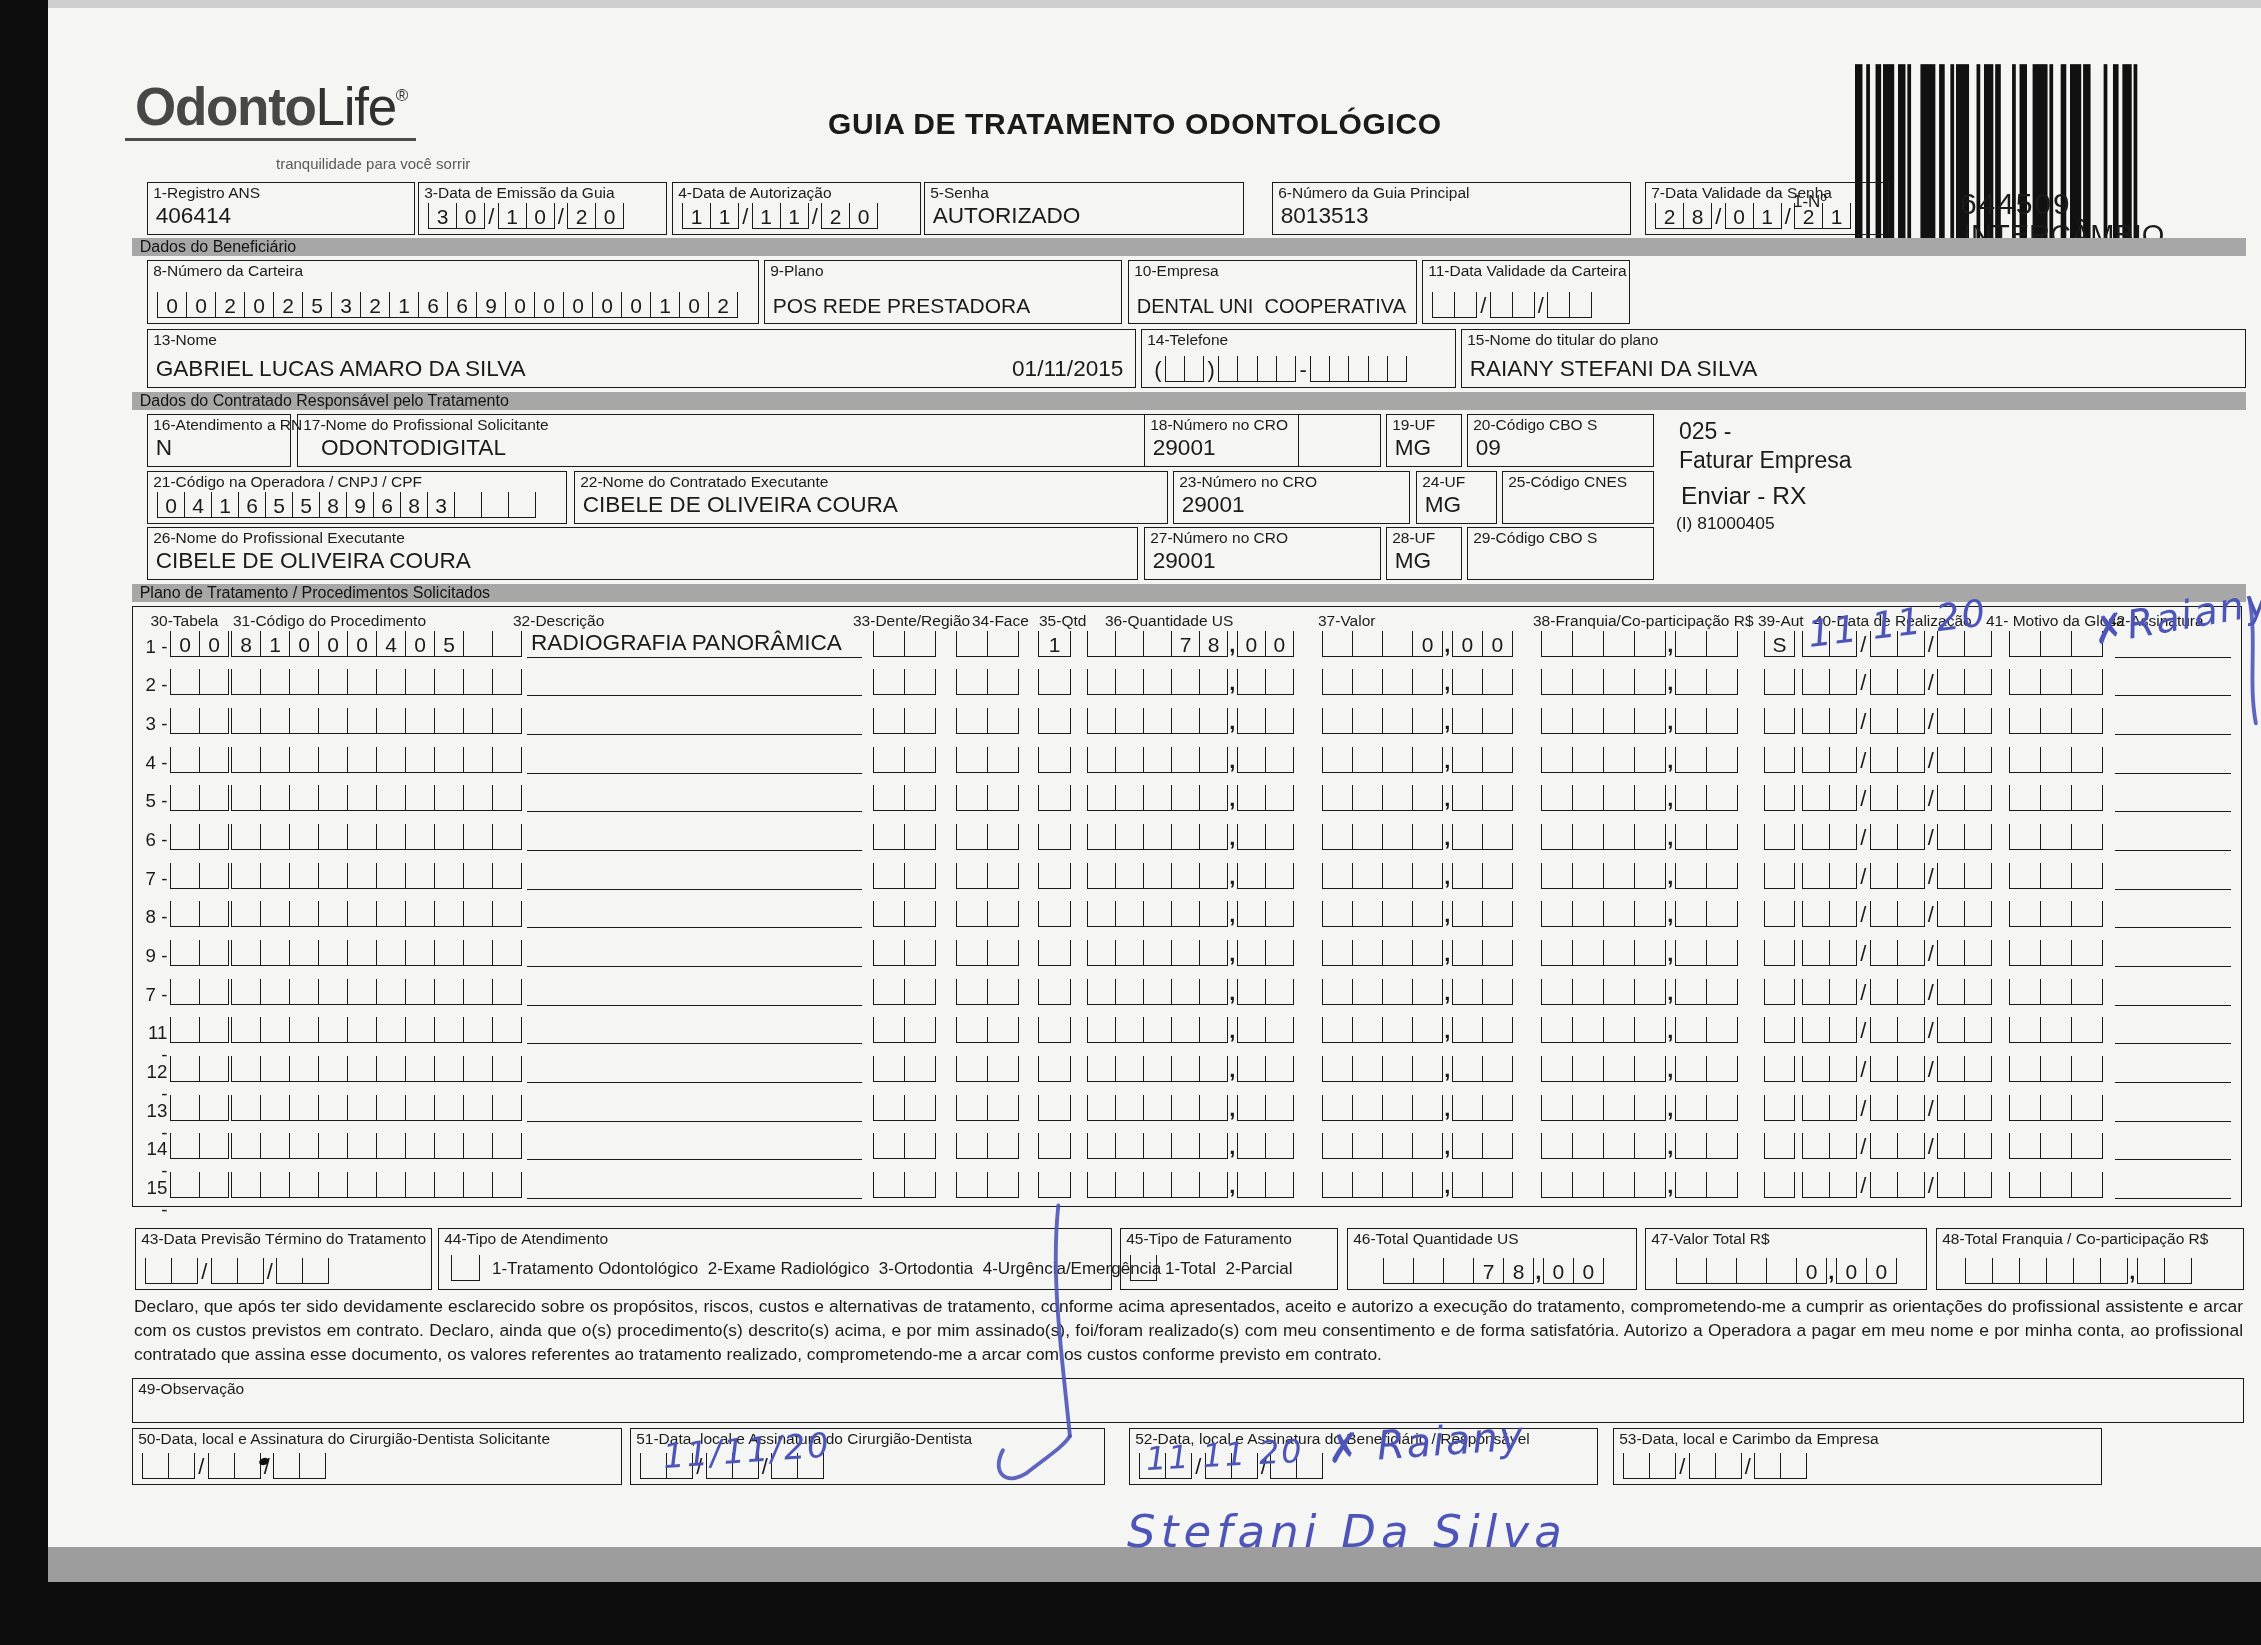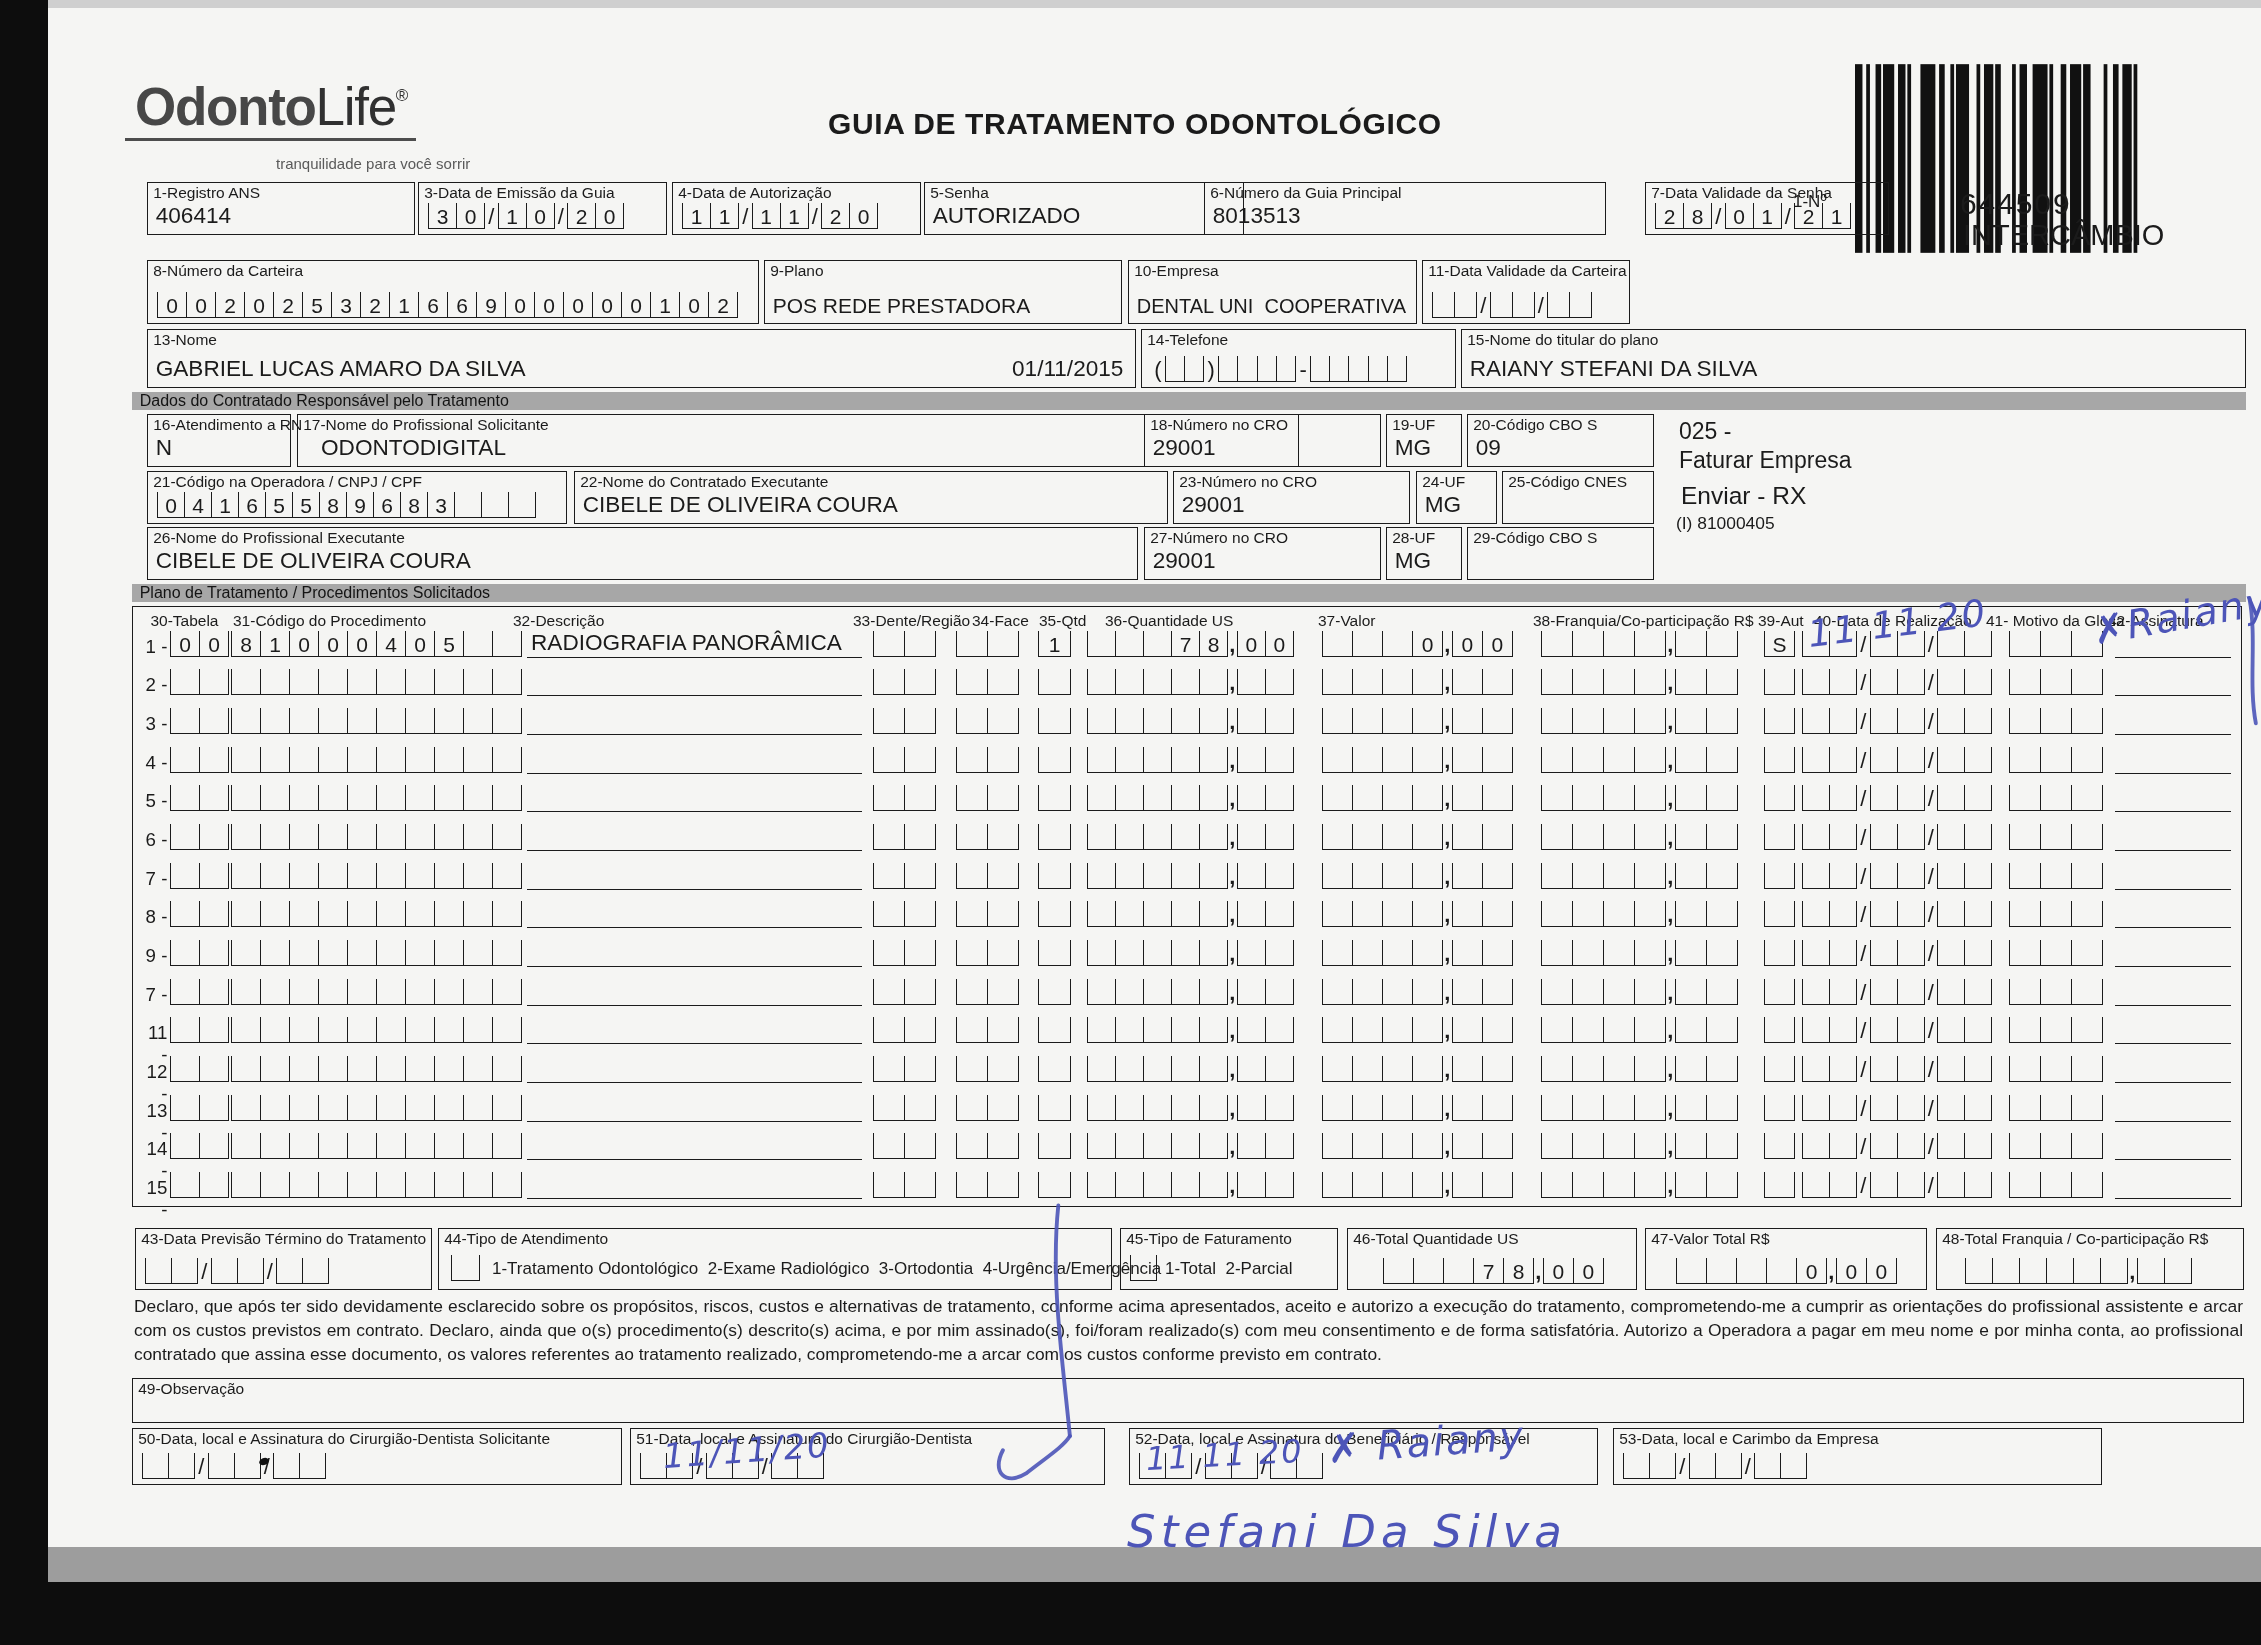--- a/index.html
+++ b/index.html
@@ -139,21 +139,21 @@
           <span class="c" style="width:28px">2</span>
           <span class="c" style="width:28px">0</span>
           <i class="tk"></i>
         </span>
       </div>
   </div>
   <div class="fbox" style="left:924px;top:182px;width:320px;height:53px">
     <span class="flabel">5-Senha</span>
     <span class="fvalue">AUTORIZADO</span>
   </div>
-  <div class="fbox" style="left:1204px;top:182px;width:402px;height:53px">
+  <div class="fbox" style="left:1272px;top:182px;width:359px;height:53px">
     <span class="flabel">6-Número da Guia Principal</span>
     <span class="fvalue">8013513</span>
   </div>
   <div class="fbox" style="left:1645px;top:182px;width:244px;height:53px">
     <span class="flabel">7-Data Validade da Senha</span>
     <div class="comb">
         <span class="grp">
           <span class="c" style="width:28px">2</span>
           <span class="c" style="width:28px">8</span>
           <i class="tk"></i>
@@ -166,20 +166,21 @@
         </span>
         <span class="sep">/</span>
         <span class="grp">
           <span class="c" style="width:28px">2</span>
           <span class="c" style="width:28px">1</span>
           <i class="tk"></i>
         </span>
       </div>
   </div>
 
+  <div class="sbar" style="top:238px">Dados do Beneficiário</div>
 
   <div class="fbox" style="left:147px;top:260px;width:612px;height:64px">
     <span class="flabel">8-Número da Carteira</span>
     <div class="comb">
         <span class="grp">
           <span class="c" style="width:29px">0</span>
           <span class="c" style="width:29px">0</span>
           <span class="c" style="width:29px">2</span>
           <span class="c" style="width:29px">0</span>
           <span class="c" style="width:29px">2</span>

